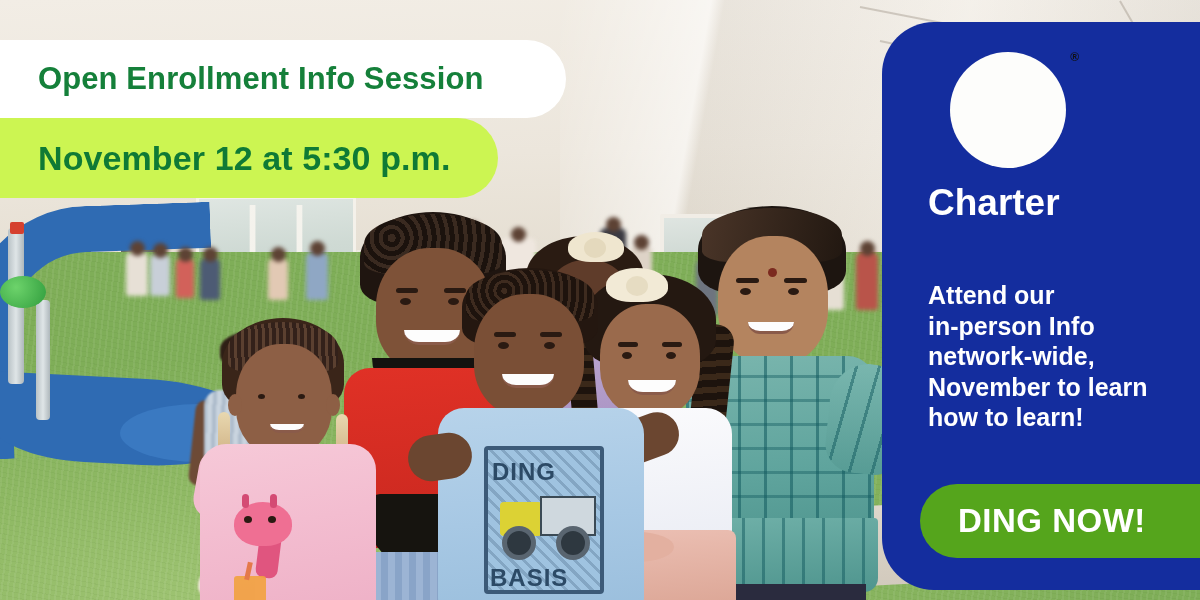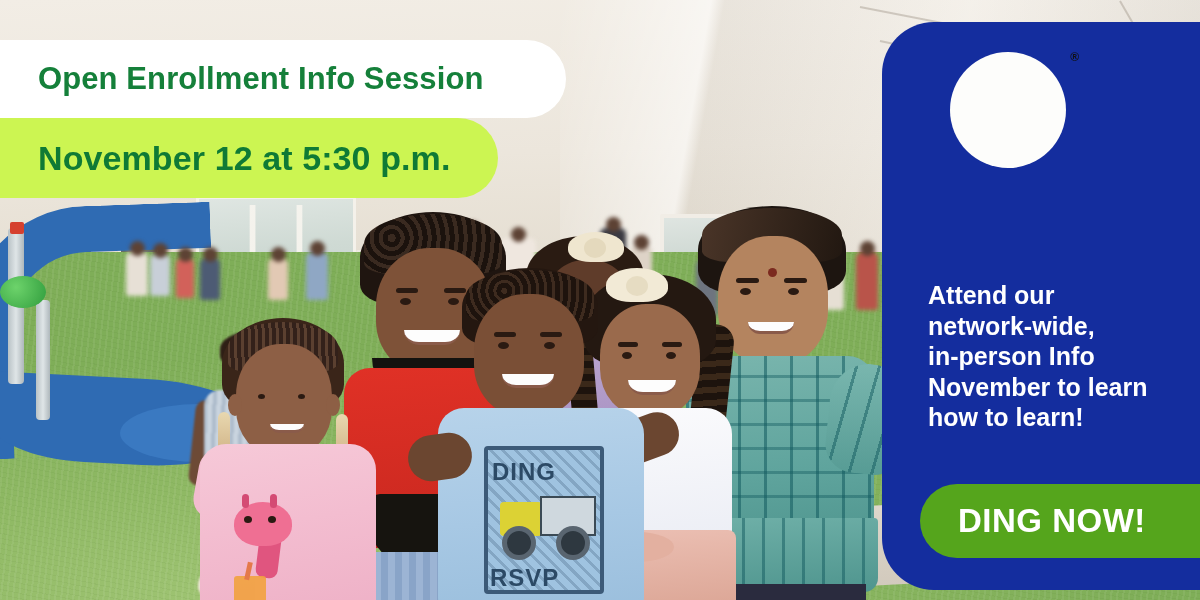--- a/index.html
+++ b/index.html
@@ -515,21 +515,21 @@
         <div class="truckbox">
           <div class="tline"></div>
           <div class="truck">
             <div class="cab"></div>
               <div class="bed"></div>
             <div class="wh1"></div>
               <div class="wh2"></div>
           </div>
         </div>
         <div class="tt-top">DING</div>
-        <div class="tt-bot">RSVP</div>
+        <div class="tt-bot">BASIS</div>
       </div>
 
       <div class="kid g1">
         <div class="hair"></div>
           <div class="hair-tex"></div>
         <div class="beadL"></div>
           <div class="beadR"></div>
         <div class="head"></div>
           <div class="ear1"></div>
           <div class="ear2"></div>
@@ -560,26 +560,27 @@
     <div class="t">November 12 at 5:30 p.m.</div>
   </div>
 
   <div class="panel">
 
     <div class="logo-circle">
       <div class="logo-reg">®</div>
     </div>
 
     <div class="brand">
+      <span>Charter</span>
     </div>
 
     <div class="blurb">
       <span>Attend our</span>
+      <span>in-person Info</span>
       <span>network-wide,</span>
-      <span>in-person Info</span>
       <span>November to learn</span>
       <span>how to learn!</span>
     </div>
 
     <div class="rsvp">
       <div class="t">DING NOW!</div>
     </div>
   </div>
 
 </div>

